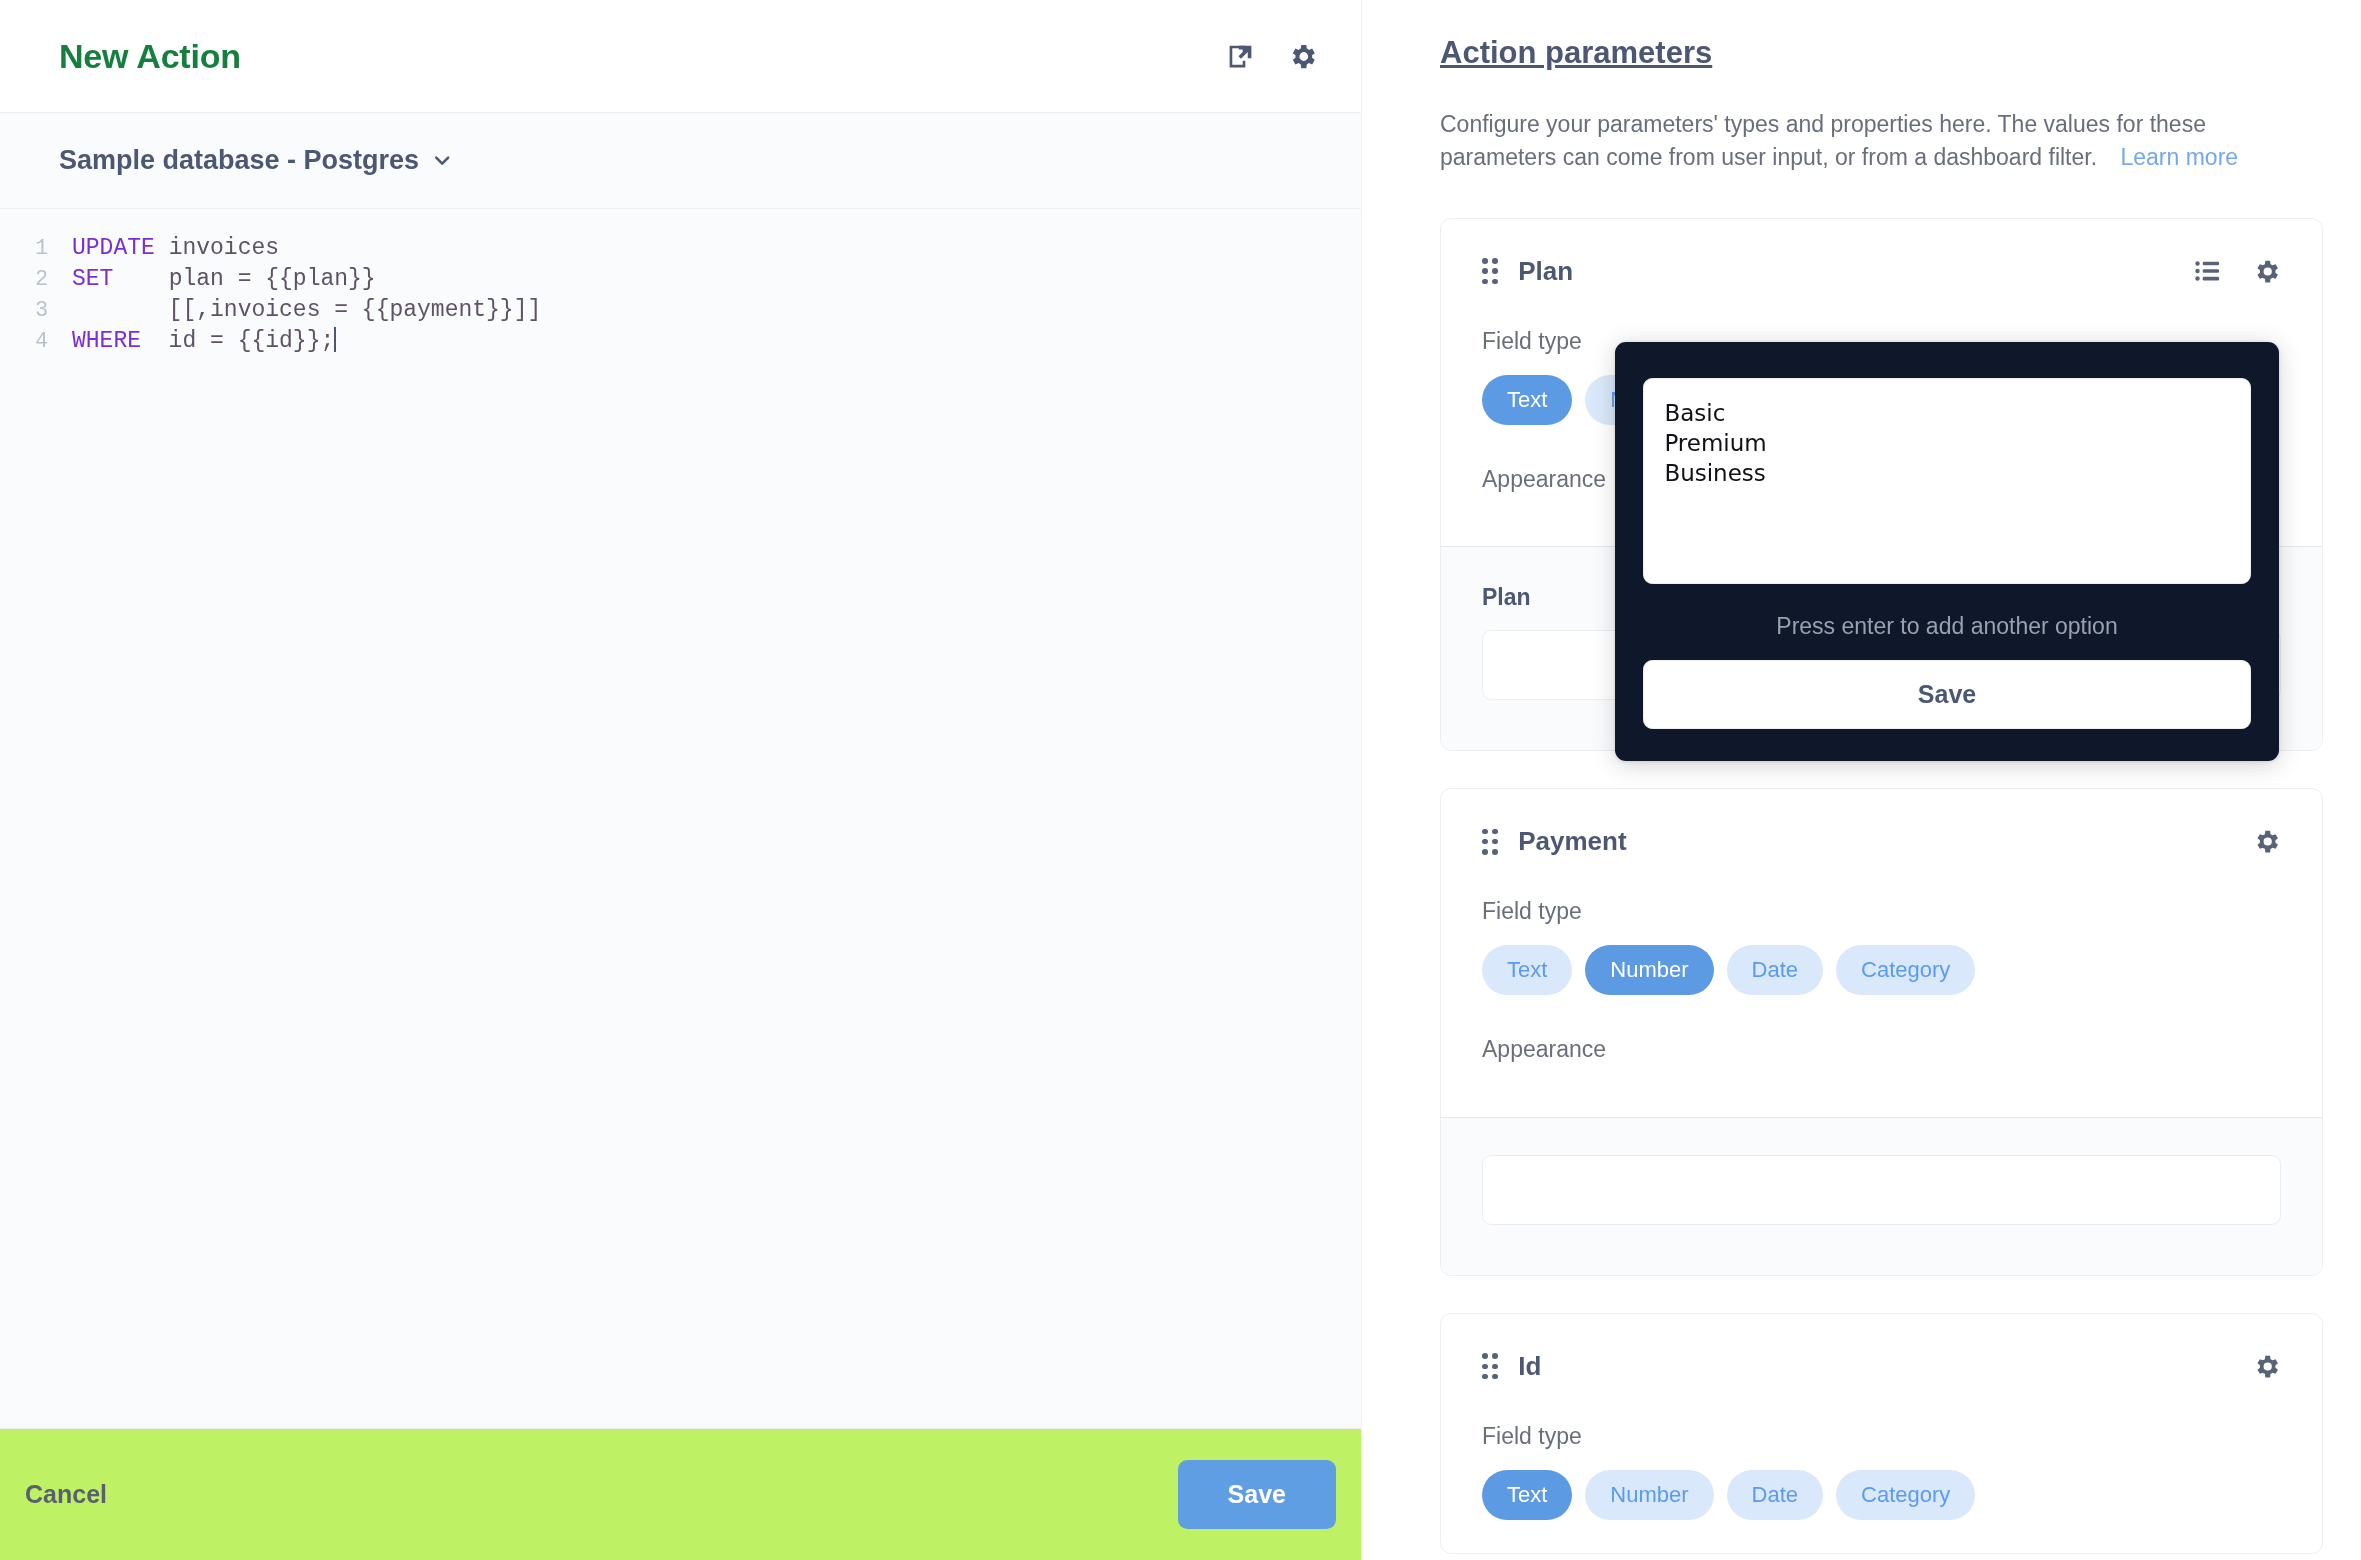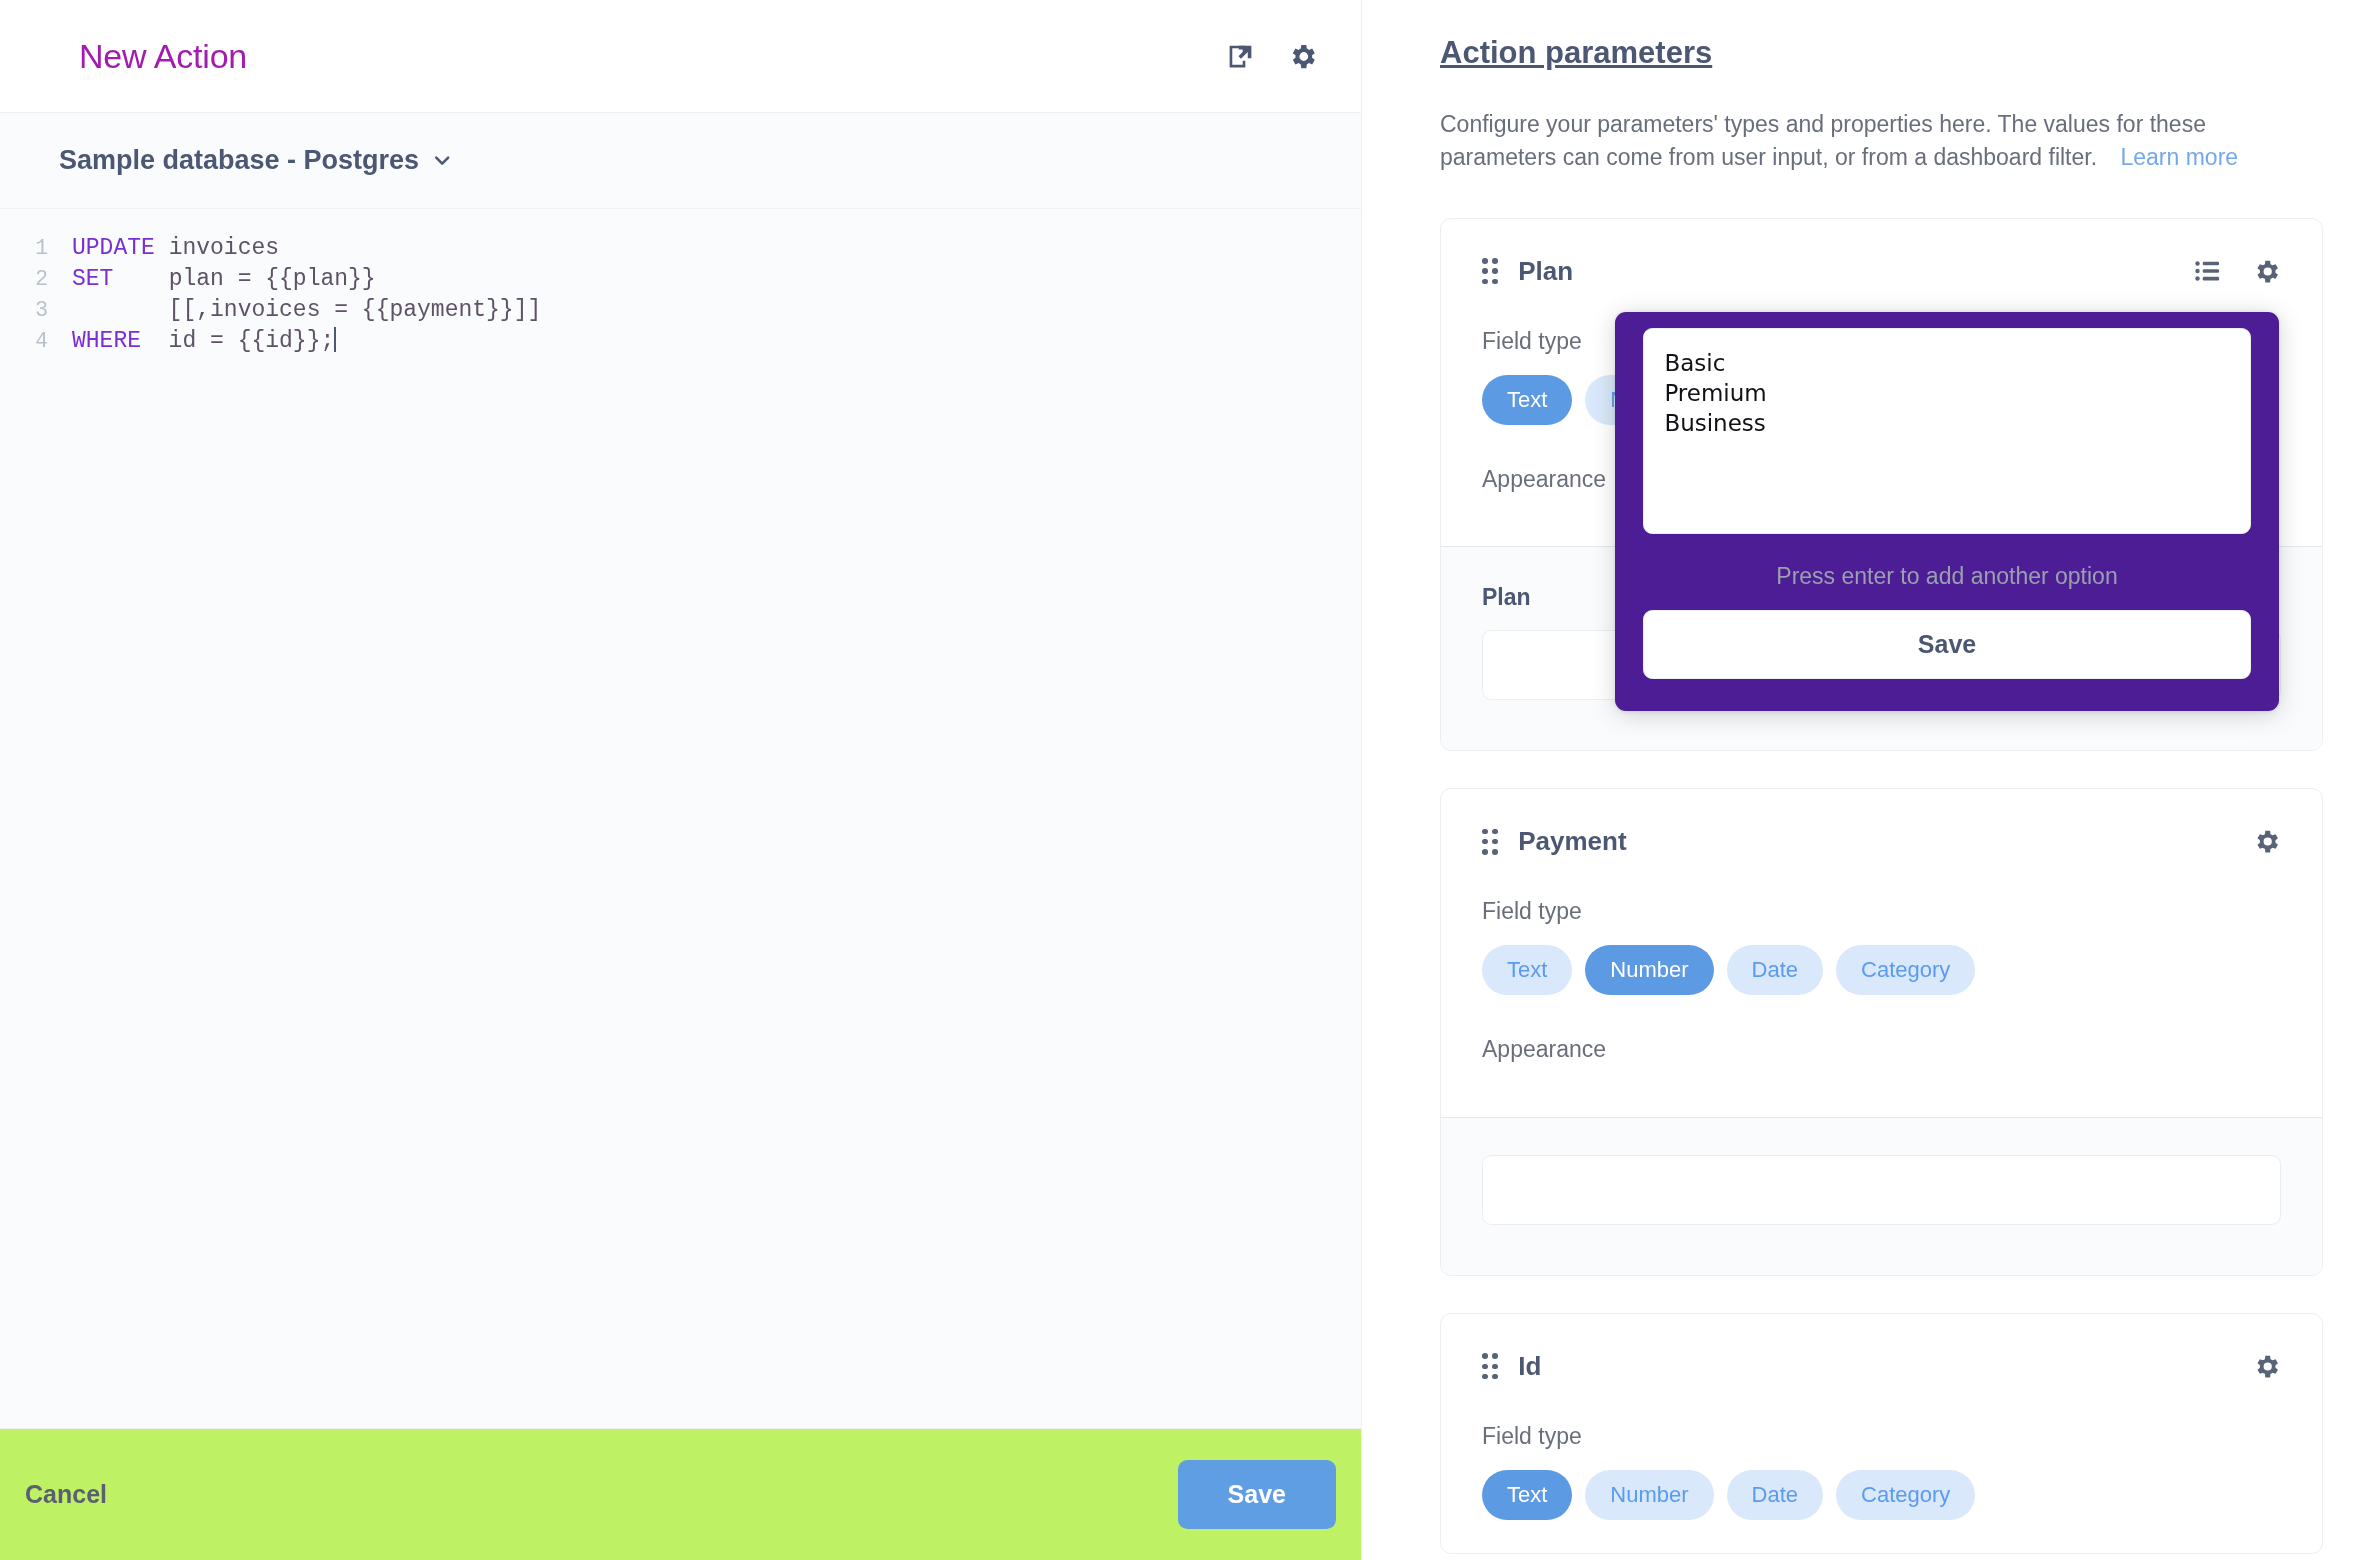--- a/index.html
+++ b/index.html
@@ -29,25 +29,24 @@
     height: 113px;
     flex: 0 0 113px;
     border-bottom: 1.9px solid #eef0f3;
     display: flex;
     align-items: center;
     padding: 0 43px 0 59px;
     background: #fff;
   }
   .left-title {
     font-size: 34px;
-    font-weight: 400;
-    color: #a21caf;
+    font-weight: 700;
+    color: #15803d;
     letter-spacing: -0.2px;
     flex: 1;
-    margin-left: 20px;
   }
   .header-icons {
     display: flex;
     align-items: center;
     gap: 32px;
   }
   .hicon { display: flex; align-items: center; justify-content: center; cursor: pointer; }
 
   .db-bar {
     height: 96px;
@@ -233,26 +232,26 @@
     display: flex;
     align-items: center;
     padding: 0 22px;
   }
   .preview-input .chev { margin-left: auto; }
 
   
   .popover {
     position: absolute;
     left: 1615px;
-    top: 312px;
+    top: 342px;
     width: 664px;
-    background: #4c1d95;
+    background: #0f172a;
     border-radius: 11px;
     box-shadow: 0 3.7px 24px rgba(0,0,0,0.17), 0 0.9px 3.7px rgba(0,0,0,0.10);
-    padding: 16px 28px 32px 28px;
+    padding: 36px 28px 32px 28px;
     z-index: 50;
   }
   .pop-textarea {
     width: 100%;
     height: 206px;
     border: 1.9px solid #edeef0;
     border-radius: 9.3px;
     padding: 18.6px 20.4px;
     font-family: "DejaVu Sans", sans-serif;
     font-size: 23px;

